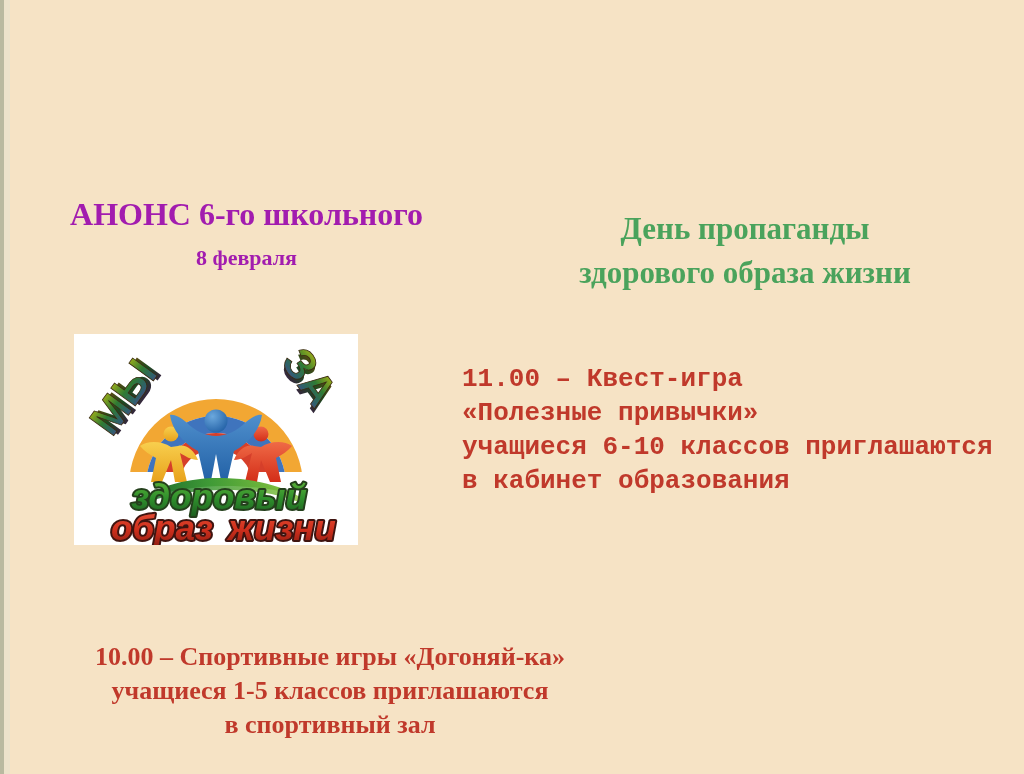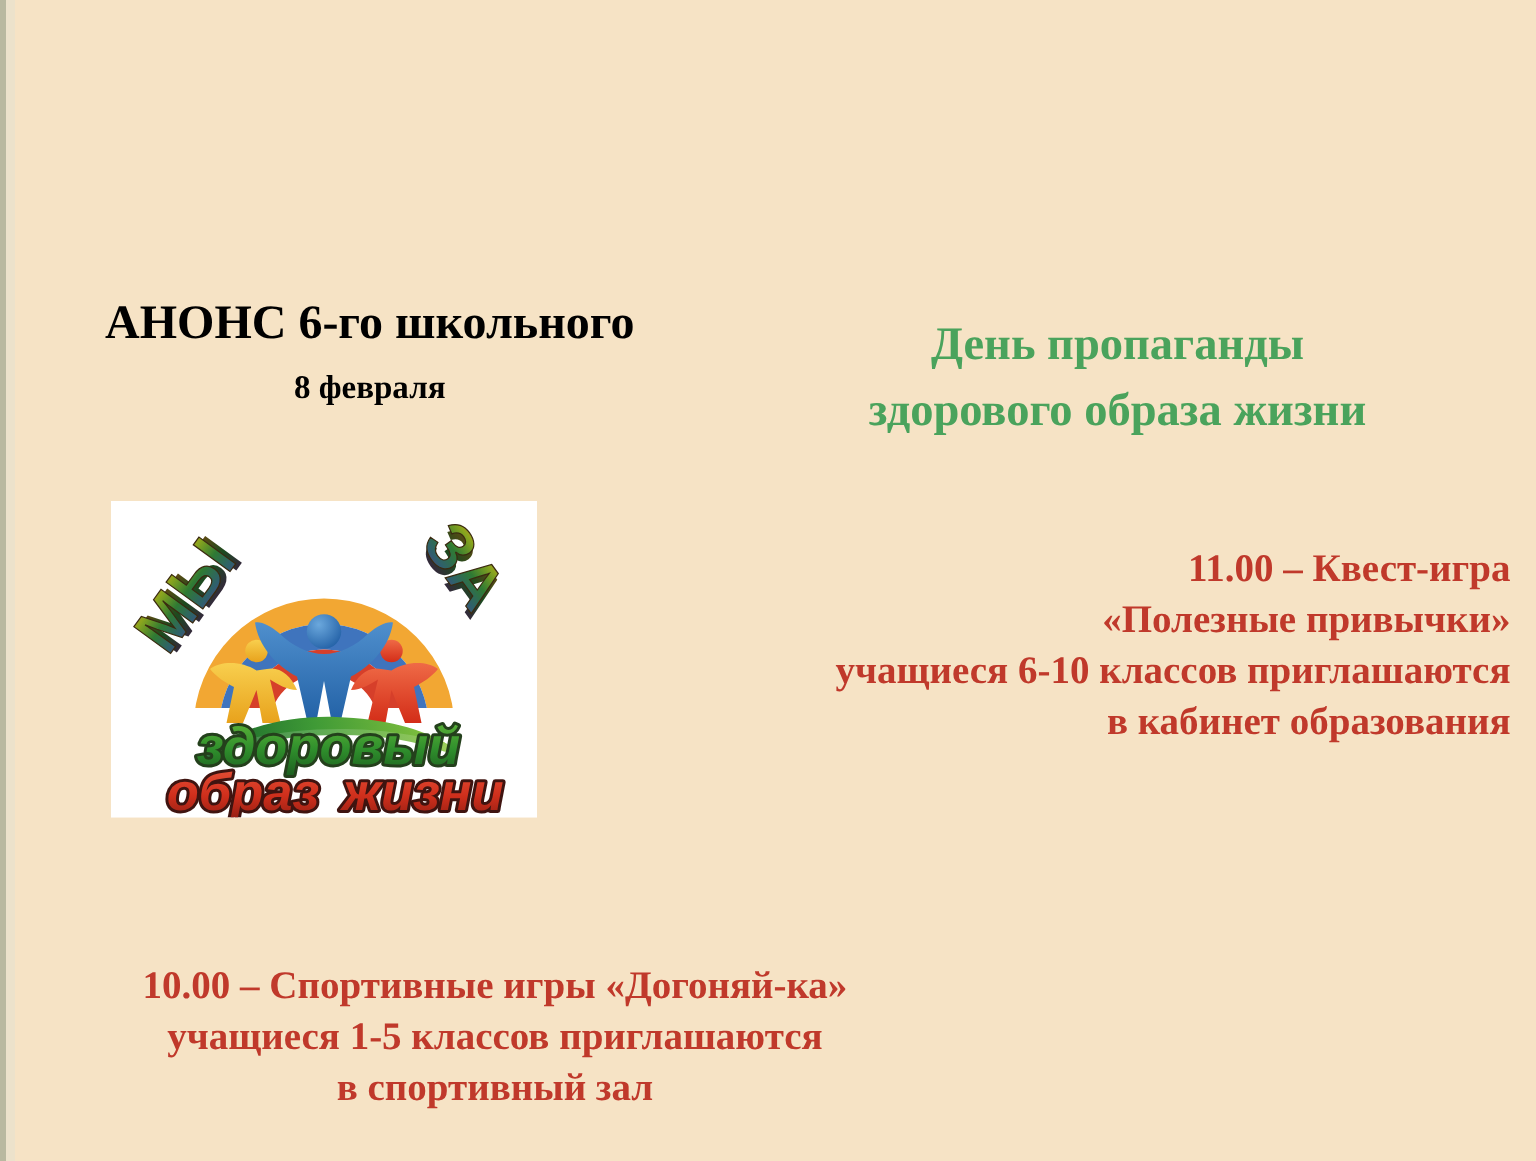--- a/index.html
+++ b/index.html
@@ -52,21 +52,21 @@
   }
   .school-header .line2 { display: block; }
 
   
   .announce {
     position: absolute;
     left: 34px;
     top: 193px;
     width: 425px;
     text-align: center;
-    color: #000000;
+    color: #a21caf;
     font-weight: bold;
     font-size: 32px;
     line-height: 43px;
   }
   .announce .l1 { display: block; }
   .announce .l2 { display: block; }
   .announce .l3 { display: block; font-size: 22px; }
 
   
   .day-title {
@@ -81,25 +81,26 @@
     line-height: 44px;
   }
   .day-title span { display: block; }
 
   
   .event-right {
     position: absolute;
     left: 462px;
     top: 362px;
     width: 545px;
-    text-align: right;
+    text-align: left;
     color: #c0392b;
     font-weight: bold;
     font-size: 26px;
     line-height: 34px;
+    font-family: Liberation Mono, monospace;
   }
   .event-right span { display: block; }
 
   
   .event-left {
     position: absolute;
     left: 30px;
     top: 607px;
     width: 600px;
     text-align: center;

